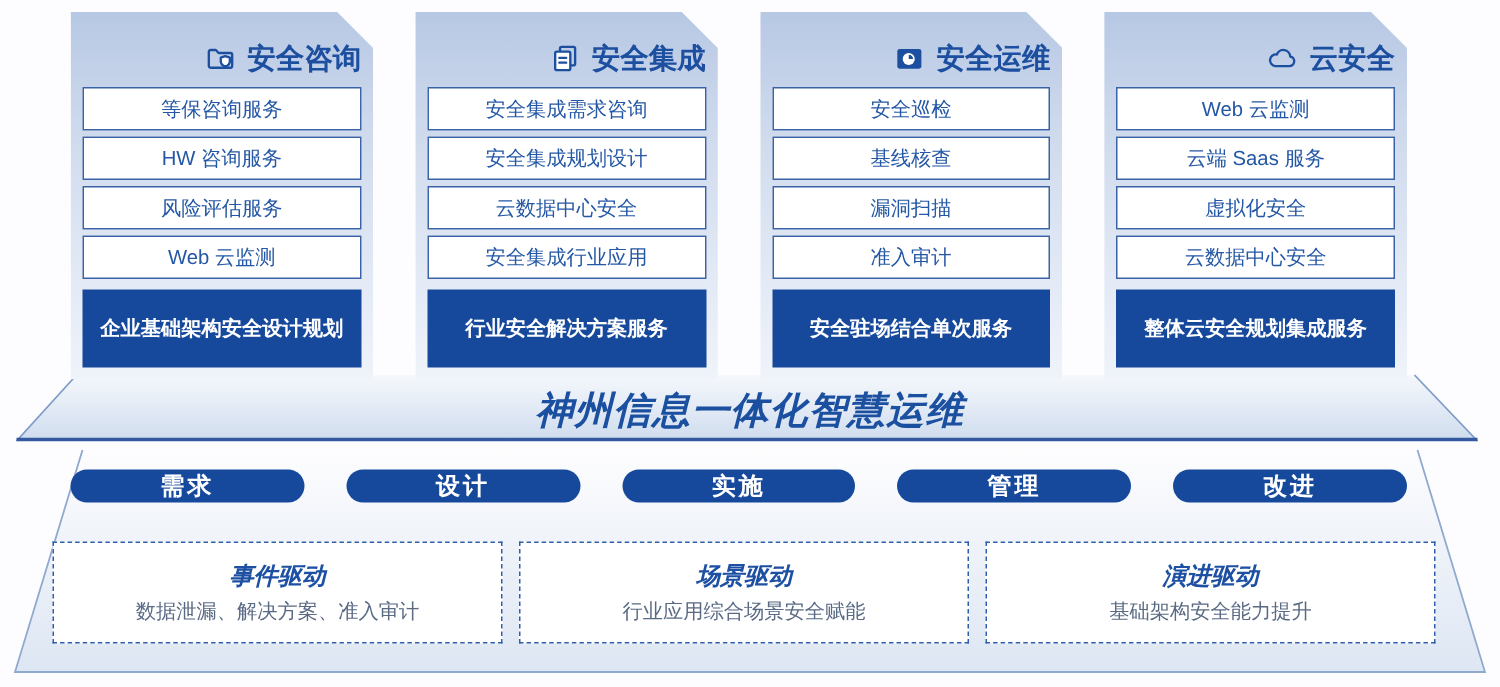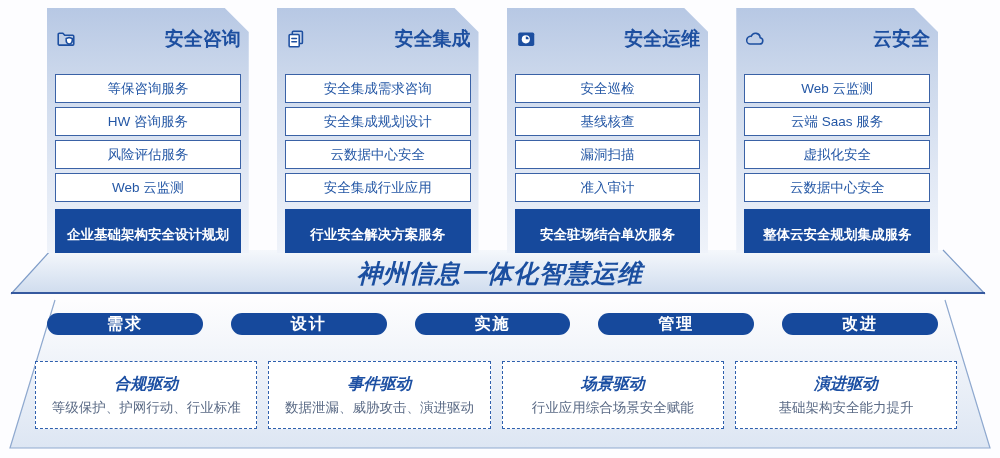--- a/index.html
+++ b/index.html
@@ -9,21 +9,21 @@
   }
   .bg-svg { position:absolute; left:0; top:0; }
 
   
   .cards { position:absolute; left:47px; top:8px; width:891px; display:flex; gap:28px; }
   .card {
     flex:1; height:245px; box-sizing:border-box; padding:16px 8px 0;
     background:linear-gradient(180deg,#b7c8e4 0%,#cdd9ec 30%,#e2e9f5 70%,#eff3fa 100%);
     clip-path:polygon(0 0, calc(100% - 24px) 0, 100% 24px, 100% 100%, 0 100%);
   }
-  .card-header { display:flex; justify-content:space-between; align-items:center; gap:7px; height:30px; margin-bottom:20px; }
+  .card-header { display:flex; justify-content:flex-end; align-items:center; gap:7px; height:30px; margin-bottom:4px; }
   .icon { display:flex; align-items:center; }
   .card-title { font-size:19px; font-weight:bold; color:#1D4FA0; white-space:nowrap; }
   .svc {
     height:29px; margin-bottom:4px; background:#ffffff; border:1px solid #3A62A6; border-radius:0;
     display:flex; align-items:center; justify-content:center;
     font-size:13.5px; color:#2457A5; box-sizing:border-box; white-space:nowrap;
   }
   .hl {
     margin-top:7px; height:52px; background:#16499C;
     display:flex; flex-direction:row; align-items:center; justify-content:center;
@@ -177,26 +177,22 @@
   <div class="phases">
     <div class="pill">需求</div>
     <div class="pill">设计</div>
     <div class="pill">实施</div>
     <div class="pill">管理</div>
     <div class="pill">改进</div>
   </div>
 
   <div class="drivers">
     <div class="driver">
-      <div class="driver-title">合规驱动</div>
-      <div class="driver-desc">等级保护、护网行动、行业标准</div>
-    </div>
-    <div class="driver">
       <div class="driver-title">事件驱动</div>
-      <div class="driver-desc">数据泄漏、威胁攻击、演进驱动</div>
+      <div class="driver-desc">数据泄漏、解决方案、准入审计</div>
     </div>
     <div class="driver">
       <div class="driver-title">场景驱动</div>
       <div class="driver-desc">行业应用综合场景安全赋能</div>
     </div>
     <div class="driver">
       <div class="driver-title">演进驱动</div>
       <div class="driver-desc">基础架构安全能力提升</div>
     </div>
   </div>

